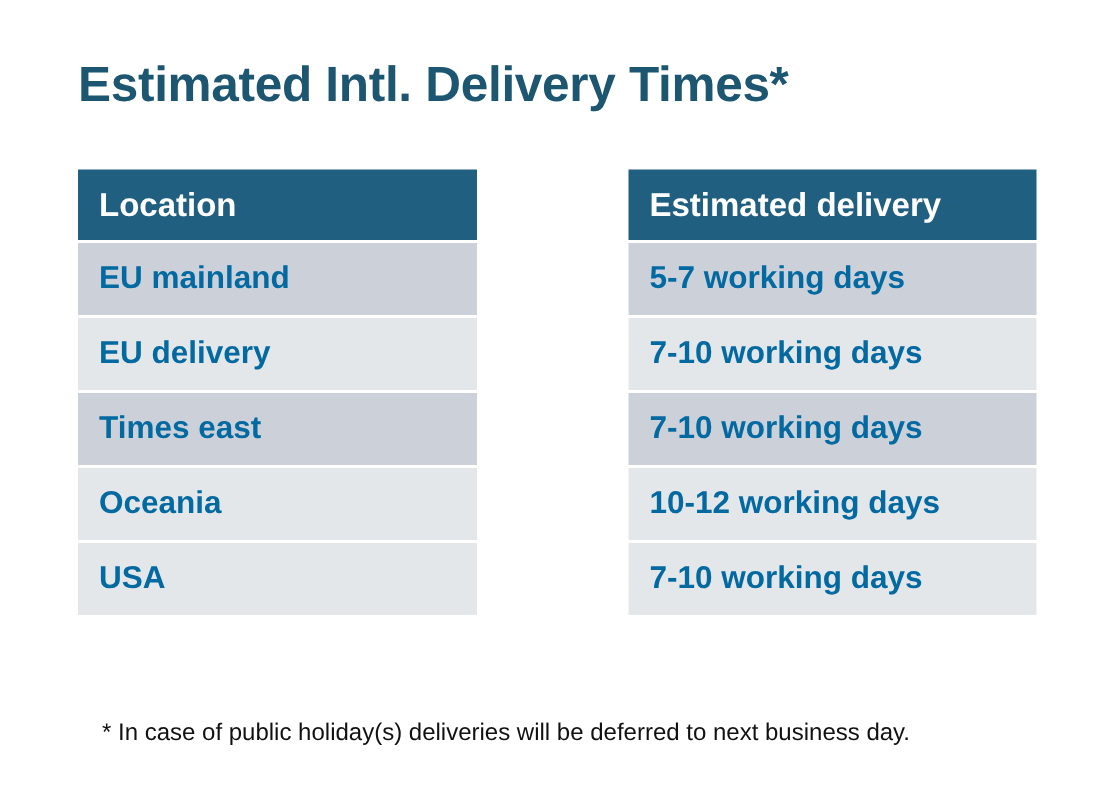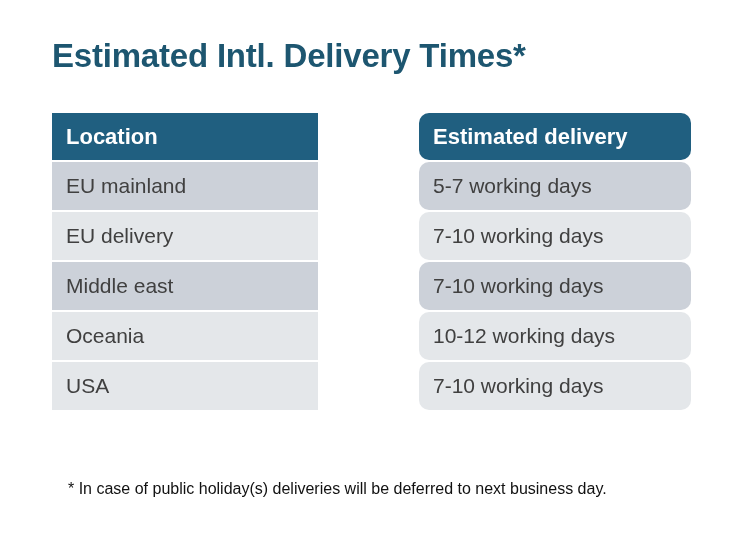--- a/index.html
+++ b/index.html
@@ -46,36 +46,36 @@
   .table-row:last-child {
     margin-bottom: 0;
     text-align: right;
   }
   .cell {
     box-sizing: border-box;
     display: flex;
     align-items: center;
     padding-left: 14px;
     font-size: 21px;
-    color: #404040;
+    color: #0369a1;
     overflow: hidden;
     white-space: nowrap;
+    font-weight: bold;
   }
   .cell-location {
     width: 266px;
     flex: 0 0 266px;
   }
   .cell-spacer {
     width: 5px;
     flex: 0 0 5px;
     background: #ffffff;
   }
   .cell-delivery {
     flex: 1 1 auto;
-    border-radius: 10px;
   }
   .header-row .cell {
     background: #205f80;
     color: #ffffff;
     font-weight: 700;
     height: 47px;
     font-size: 22px;
   }
   .body-row .cell {
     height: 48px;
@@ -117,21 +117,21 @@
       <div class="cell cell-delivery">5-7 working days</div>
     </div>
 
     <div class="table-row body-row row-even">
       <div class="cell cell-location">EU delivery</div>
       <div class="cell-spacer"></div>
       <div class="cell cell-delivery">7-10 working days</div>
     </div>
 
     <div class="table-row body-row row-odd">
-      <div class="cell cell-location">Middle east</div>
+      <div class="cell cell-location">Times east</div>
       <div class="cell-spacer"></div>
       <div class="cell cell-delivery">7-10 working days</div>
     </div>
 
     <div class="table-row body-row row-even">
       <div class="cell cell-location">Oceania</div>
       <div class="cell-spacer"></div>
       <div class="cell cell-delivery">10-12 working days</div>
     </div>
 

